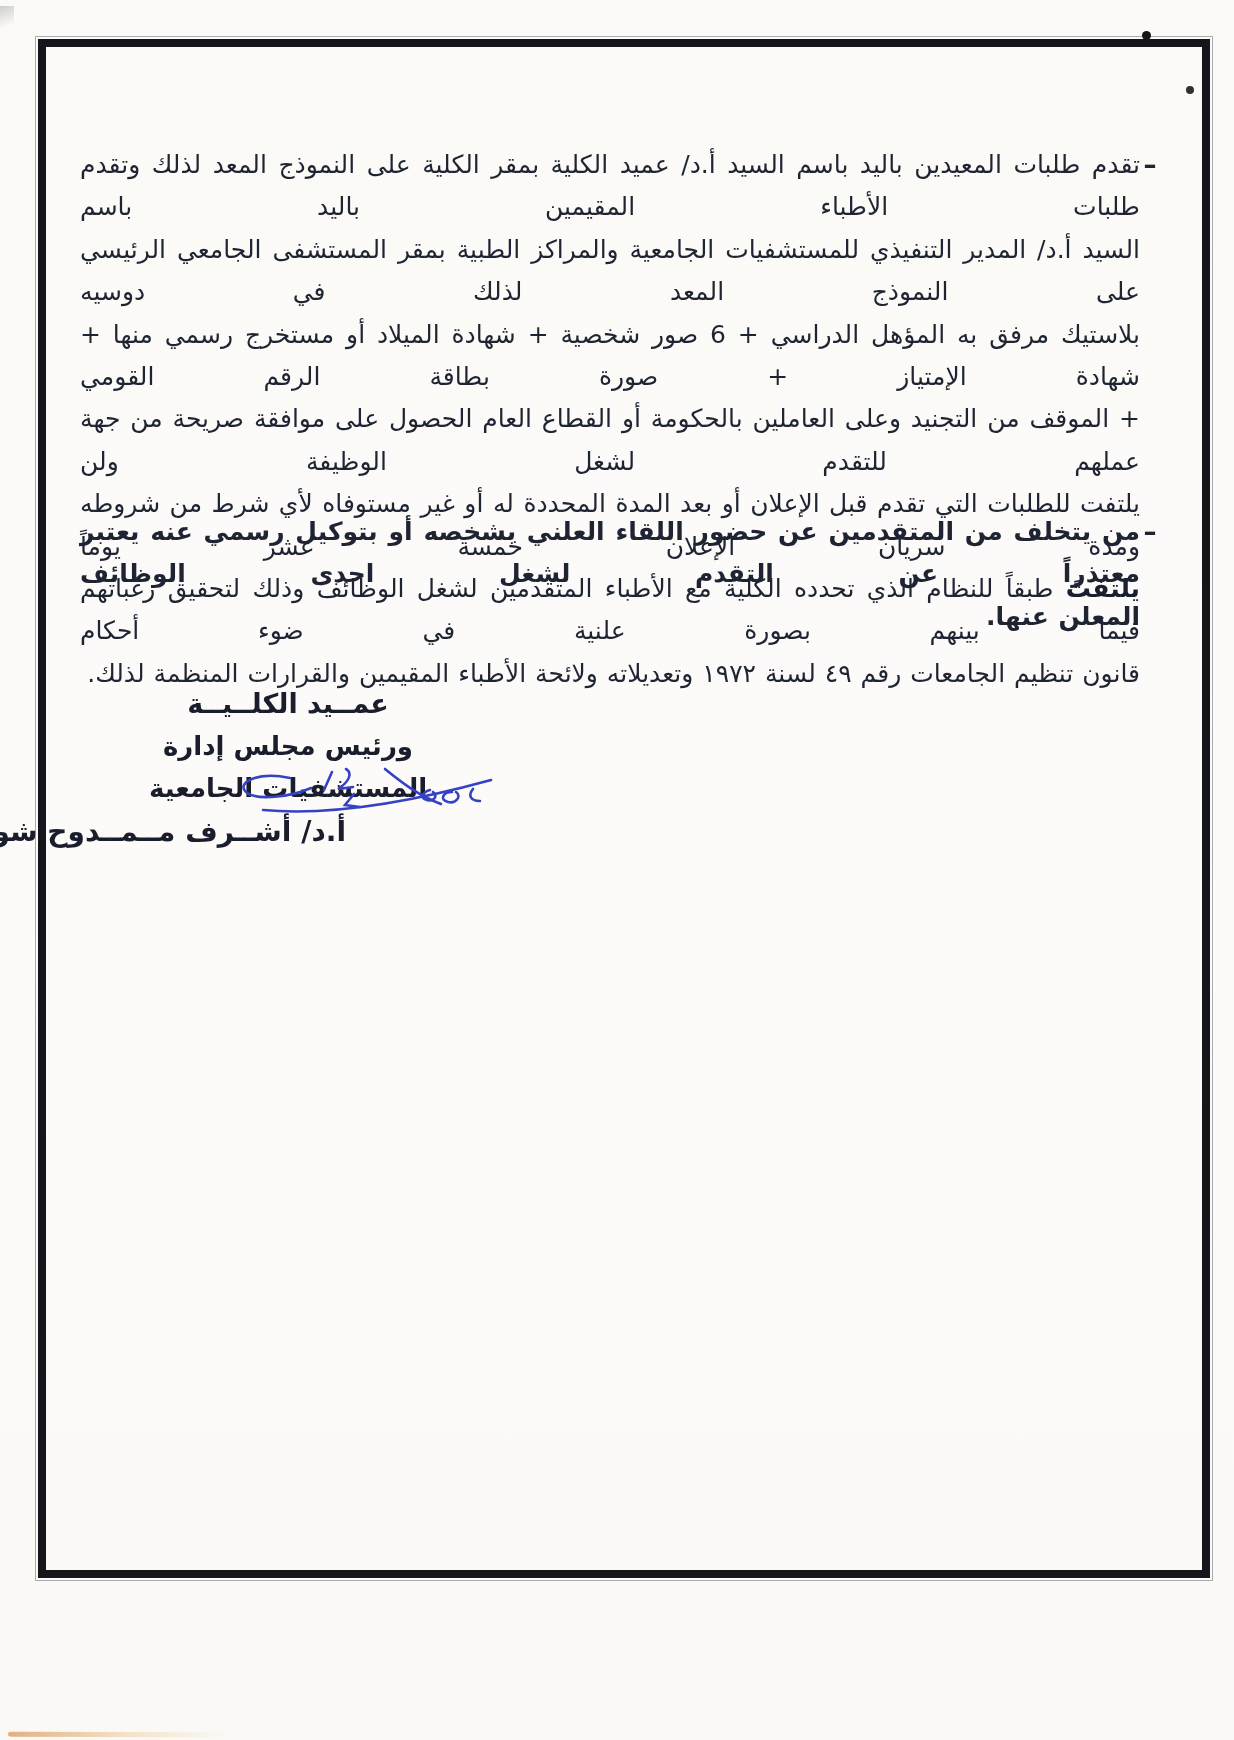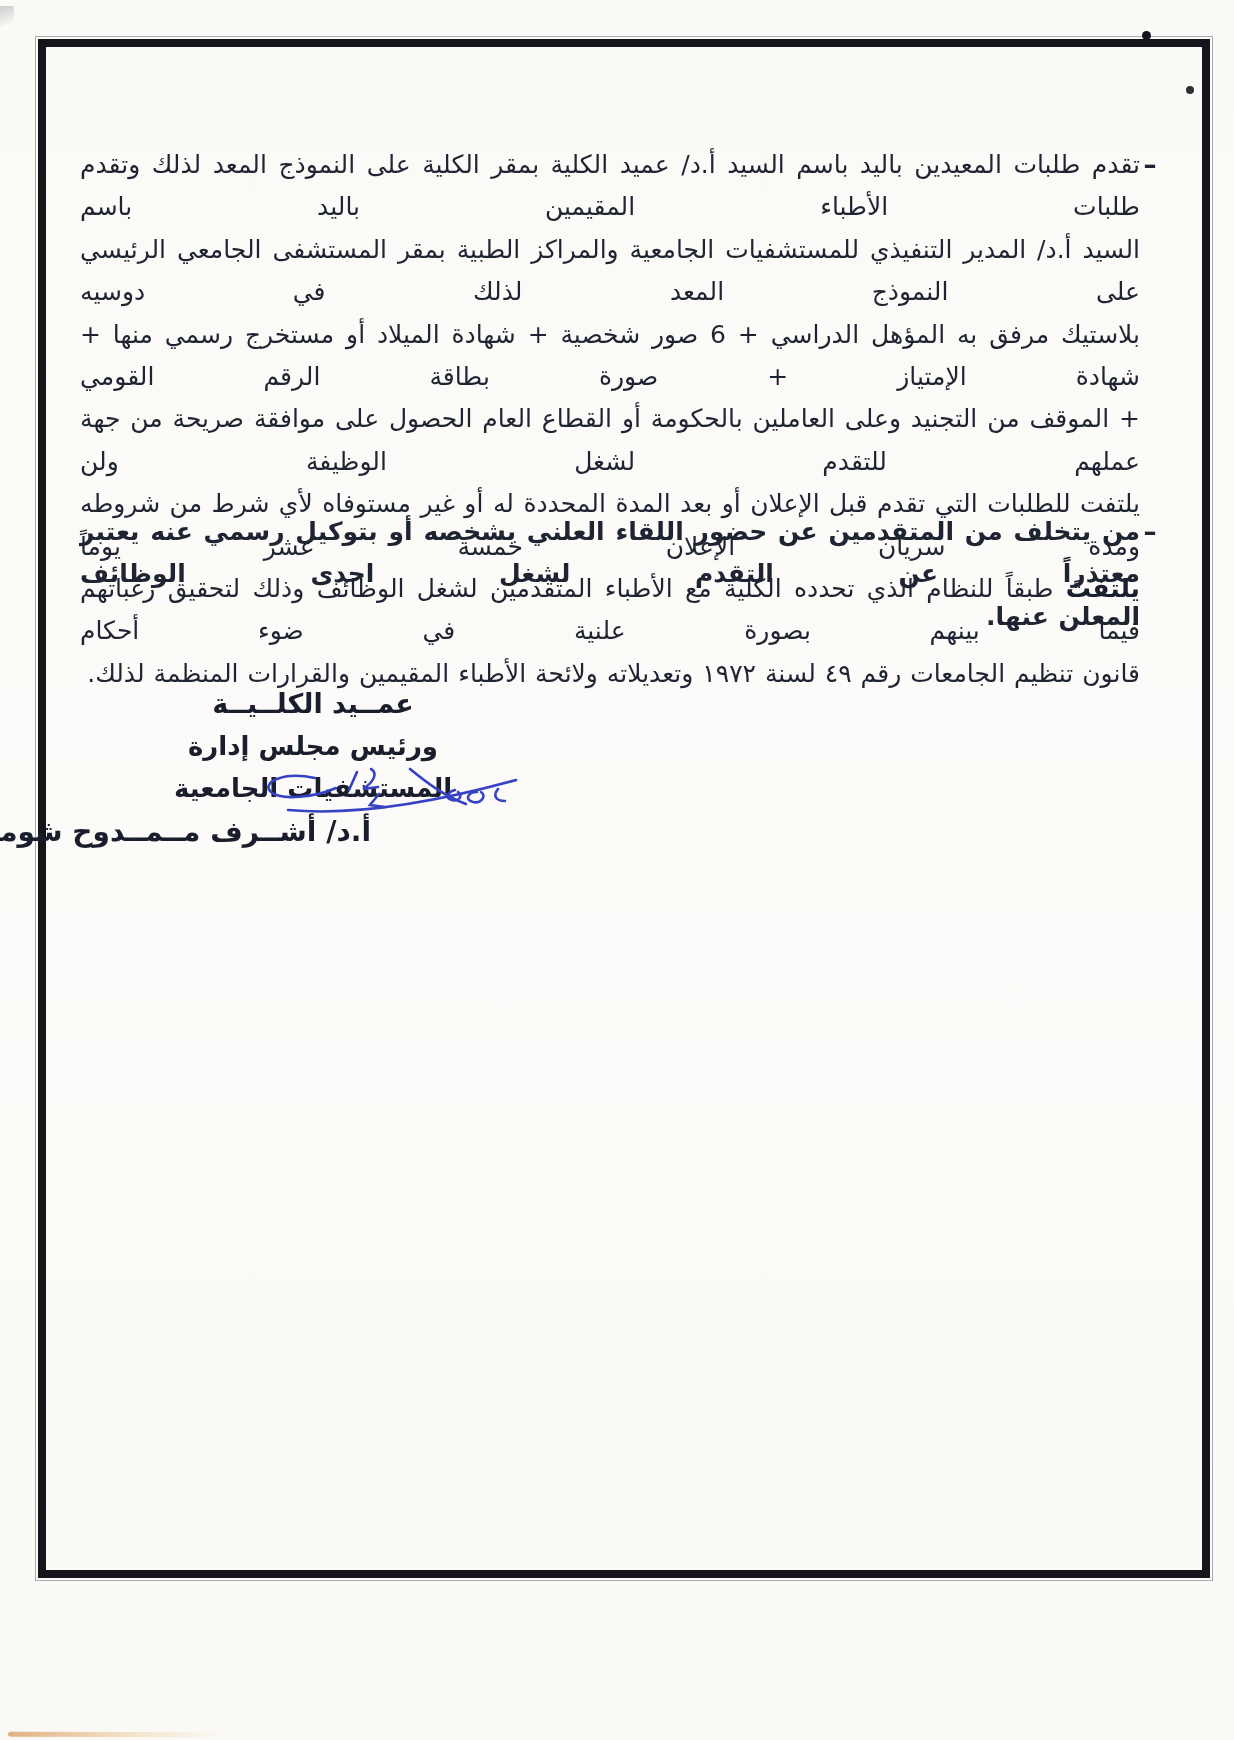--- a/index.html
+++ b/index.html
@@ -46,21 +46,21 @@
     font-size:25px;
     line-height:42.4px;
     white-space:normal;
     word-spacing:1px;
   }
   .tline.lastline{text-align-last:right;}
   .tline b{font-weight:bold;color:#1a1f30;}
   .b2 .tline{font-weight:bold;}
   .sig-block{
     position:absolute;
-    left:77px;top:636px;
+    left:52px;top:636px;
     width:380px;
     direction:rtl;
   }
   .sig-title1{
     font-size:27px;font-weight:bold;line-height:42px;
     text-align:center;color:#191d2c;
   }
   .sig-title2{
     font-size:26px;font-weight:bold;line-height:42px;
     text-align:center;color:#191d2c;

